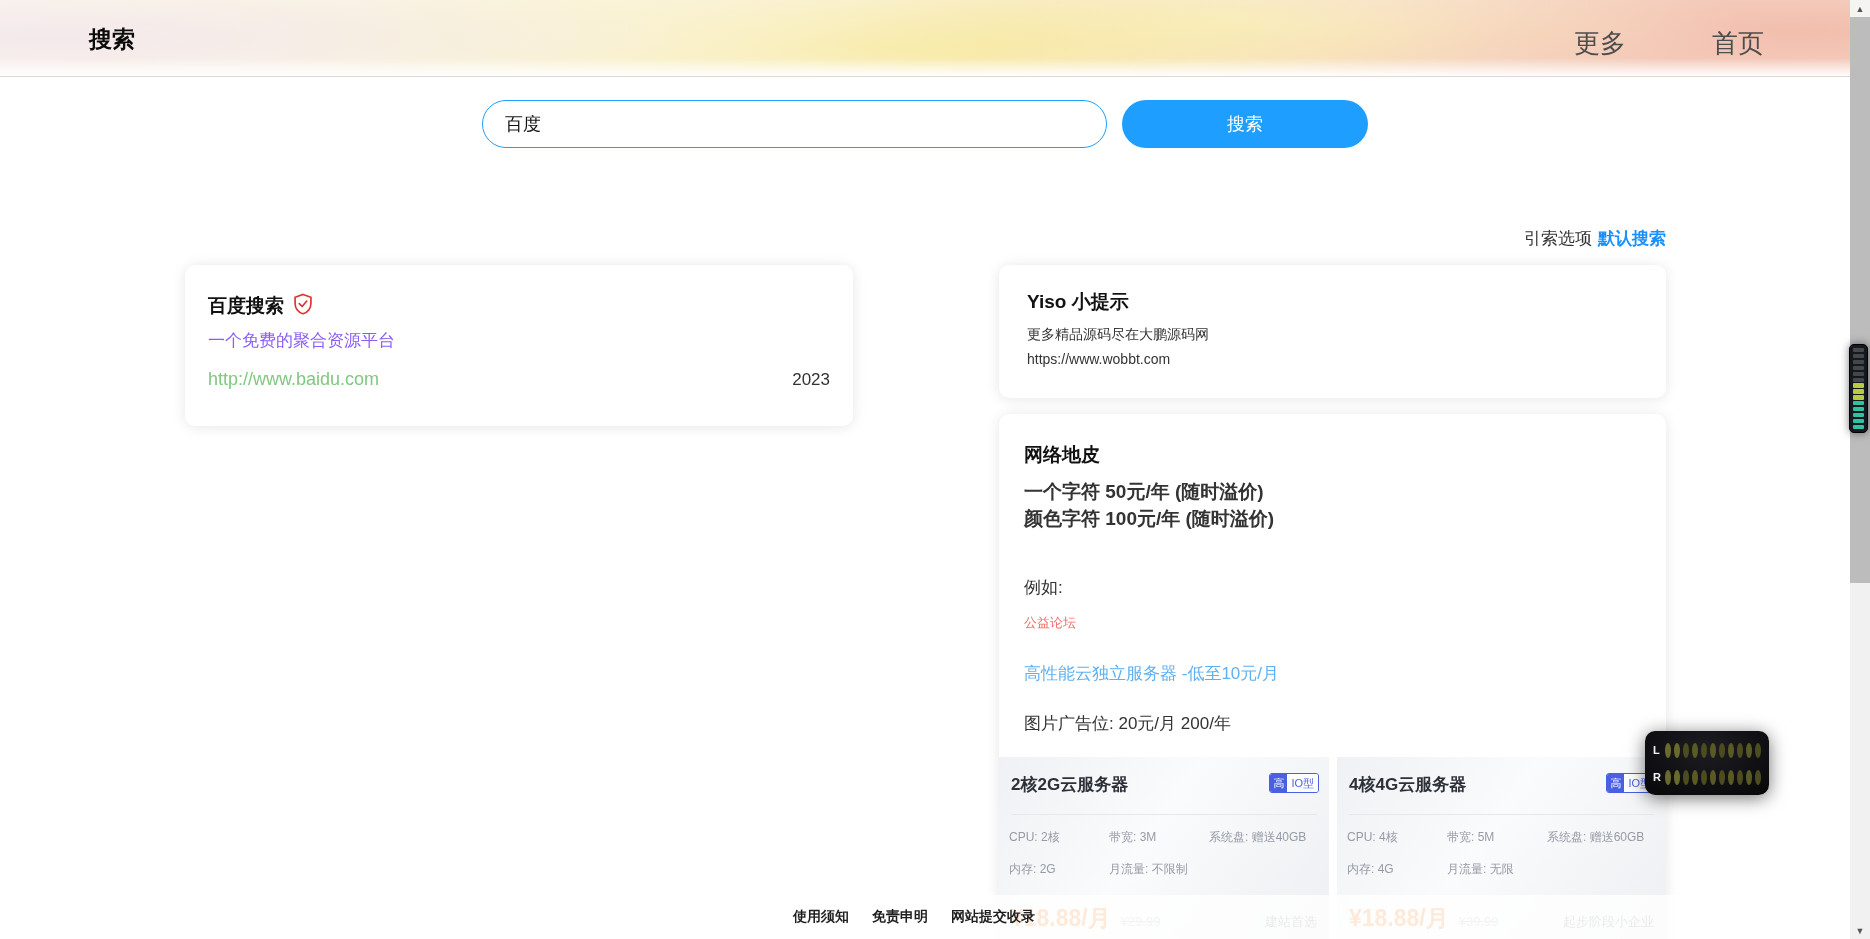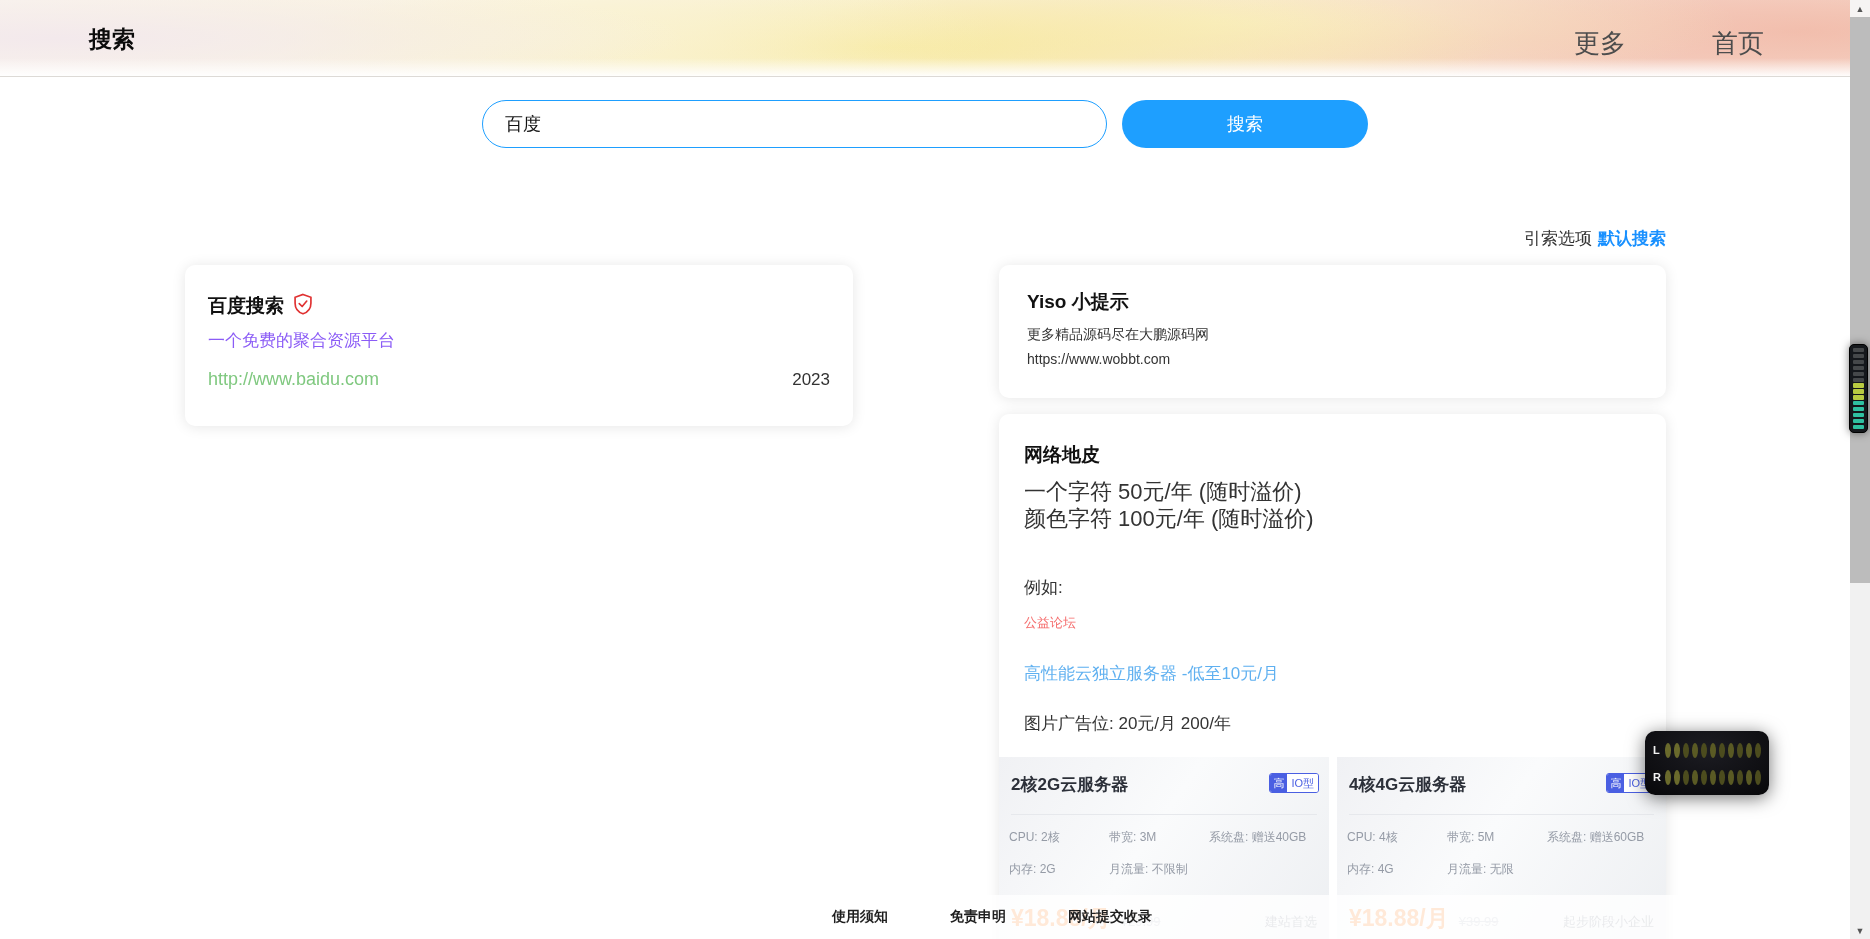--- a/index.html
+++ b/index.html
@@ -41,21 +41,21 @@
   .card-land{left:999px;top:414px;width:667px;height:560px;}
   .card h3{margin:0;font-size:19px;font-weight:bold;color:#111;}
   .result-title{position:absolute;left:23px;top:28px;display:flex;align-items:center;gap:9px;}
   .result-desc{position:absolute;left:23px;top:64px;font-size:17px;color:#8b5cf6;}
   .result-foot{position:absolute;left:23px;right:23px;top:104px;display:flex;justify-content:space-between;align-items:center;}
   .result-url{font-size:18px;color:#7fc87f;cursor:pointer;}
   .result-year{font-size:17px;color:#333;}
   .tip-title{position:absolute;left:28px;top:24px;}
   .tip-lines{position:absolute;left:28px;top:57px;font-size:14px;color:#333;line-height:25px;}
   .land-title{position:absolute;left:25px;top:28px;}
-  .land-rules{position:absolute;left:25px;top:64px;font-size:22px;color:#333;line-height:27px;}
+  .land-rules{position:absolute;left:25px;top:64px;font-size:19px;color:#333;line-height:27px;font-weight:bold;}
   .land-example{position:absolute;left:25px;top:162px;font-size:17px;color:#333;}
   .land-pink{position:absolute;left:25px;top:200px;font-size:13px;color:#f56c6c;cursor:pointer;}
   .land-blue{position:absolute;left:25px;top:248px;font-size:17px;color:#5fb0f0;cursor:pointer;}
   .land-adslot{position:absolute;left:25px;top:298px;font-size:17px;color:#333;}
 
   
   .srv{position:absolute;top:757px;height:183px;cursor:pointer;
     background:linear-gradient(125deg,#f0f1f4 0%,#fafbfc 45%,#edeff2 100%);}
   .srv-a{left:999px;width:330px;}
   .srv-b{left:1337px;width:329px;}
@@ -70,21 +70,21 @@
   .srv-price{font-size:23px;font-weight:600;color:#ff8f3c;}
   .srv-old{font-size:13px;color:#c3c7cf;text-decoration:line-through;margin-left:10px;}
   .srv-tag{font-size:13px;color:#9096a1;margin-left:auto;}
   .ad-overlay{position:absolute;left:1214px;top:856px;font-size:22px;font-weight:bold;color:#e23d3d;
     z-index:7;letter-spacing:.5px;white-space:nowrap;}
 
   
   .footer{position:absolute;left:0;top:895px;width:1850px;height:44px;background:rgba(255,255,255,.8);z-index:8;}
   .footer-links{position:absolute;left:793px;top:0;height:100%;display:flex;align-items:center;gap:23px;
     font-size:14px;font-weight:700;color:#1f1f1f;}
-  .footer-links span{cursor:pointer;margin-left:39px;}
+  .footer-links span{cursor:pointer;}
 
   
   .meter-lr{position:absolute;left:1645px;top:731px;width:124px;height:64px;border-radius:10px;z-index:9;
     background:radial-gradient(120% 140% at 50% 30%, #1c1c22 0%, #060608 70%);
     box-shadow:0 3px 18px rgba(0,0,0,.55);padding:0;}
   .meter-row{position:absolute;left:8px;right:8px;height:22px;display:flex;align-items:center;gap:3px;}
   .meter-row.l{top:8px;} .meter-row.r{top:35px;}
   .meter-label{width:11px;font-size:11px;font-weight:bold;color:#f2f2f2;}
   .seg{width:7px;height:15px;border-radius:50%;background:#4c4c1e;}
   .seg:nth-child(odd){background:#5a5a24;}

